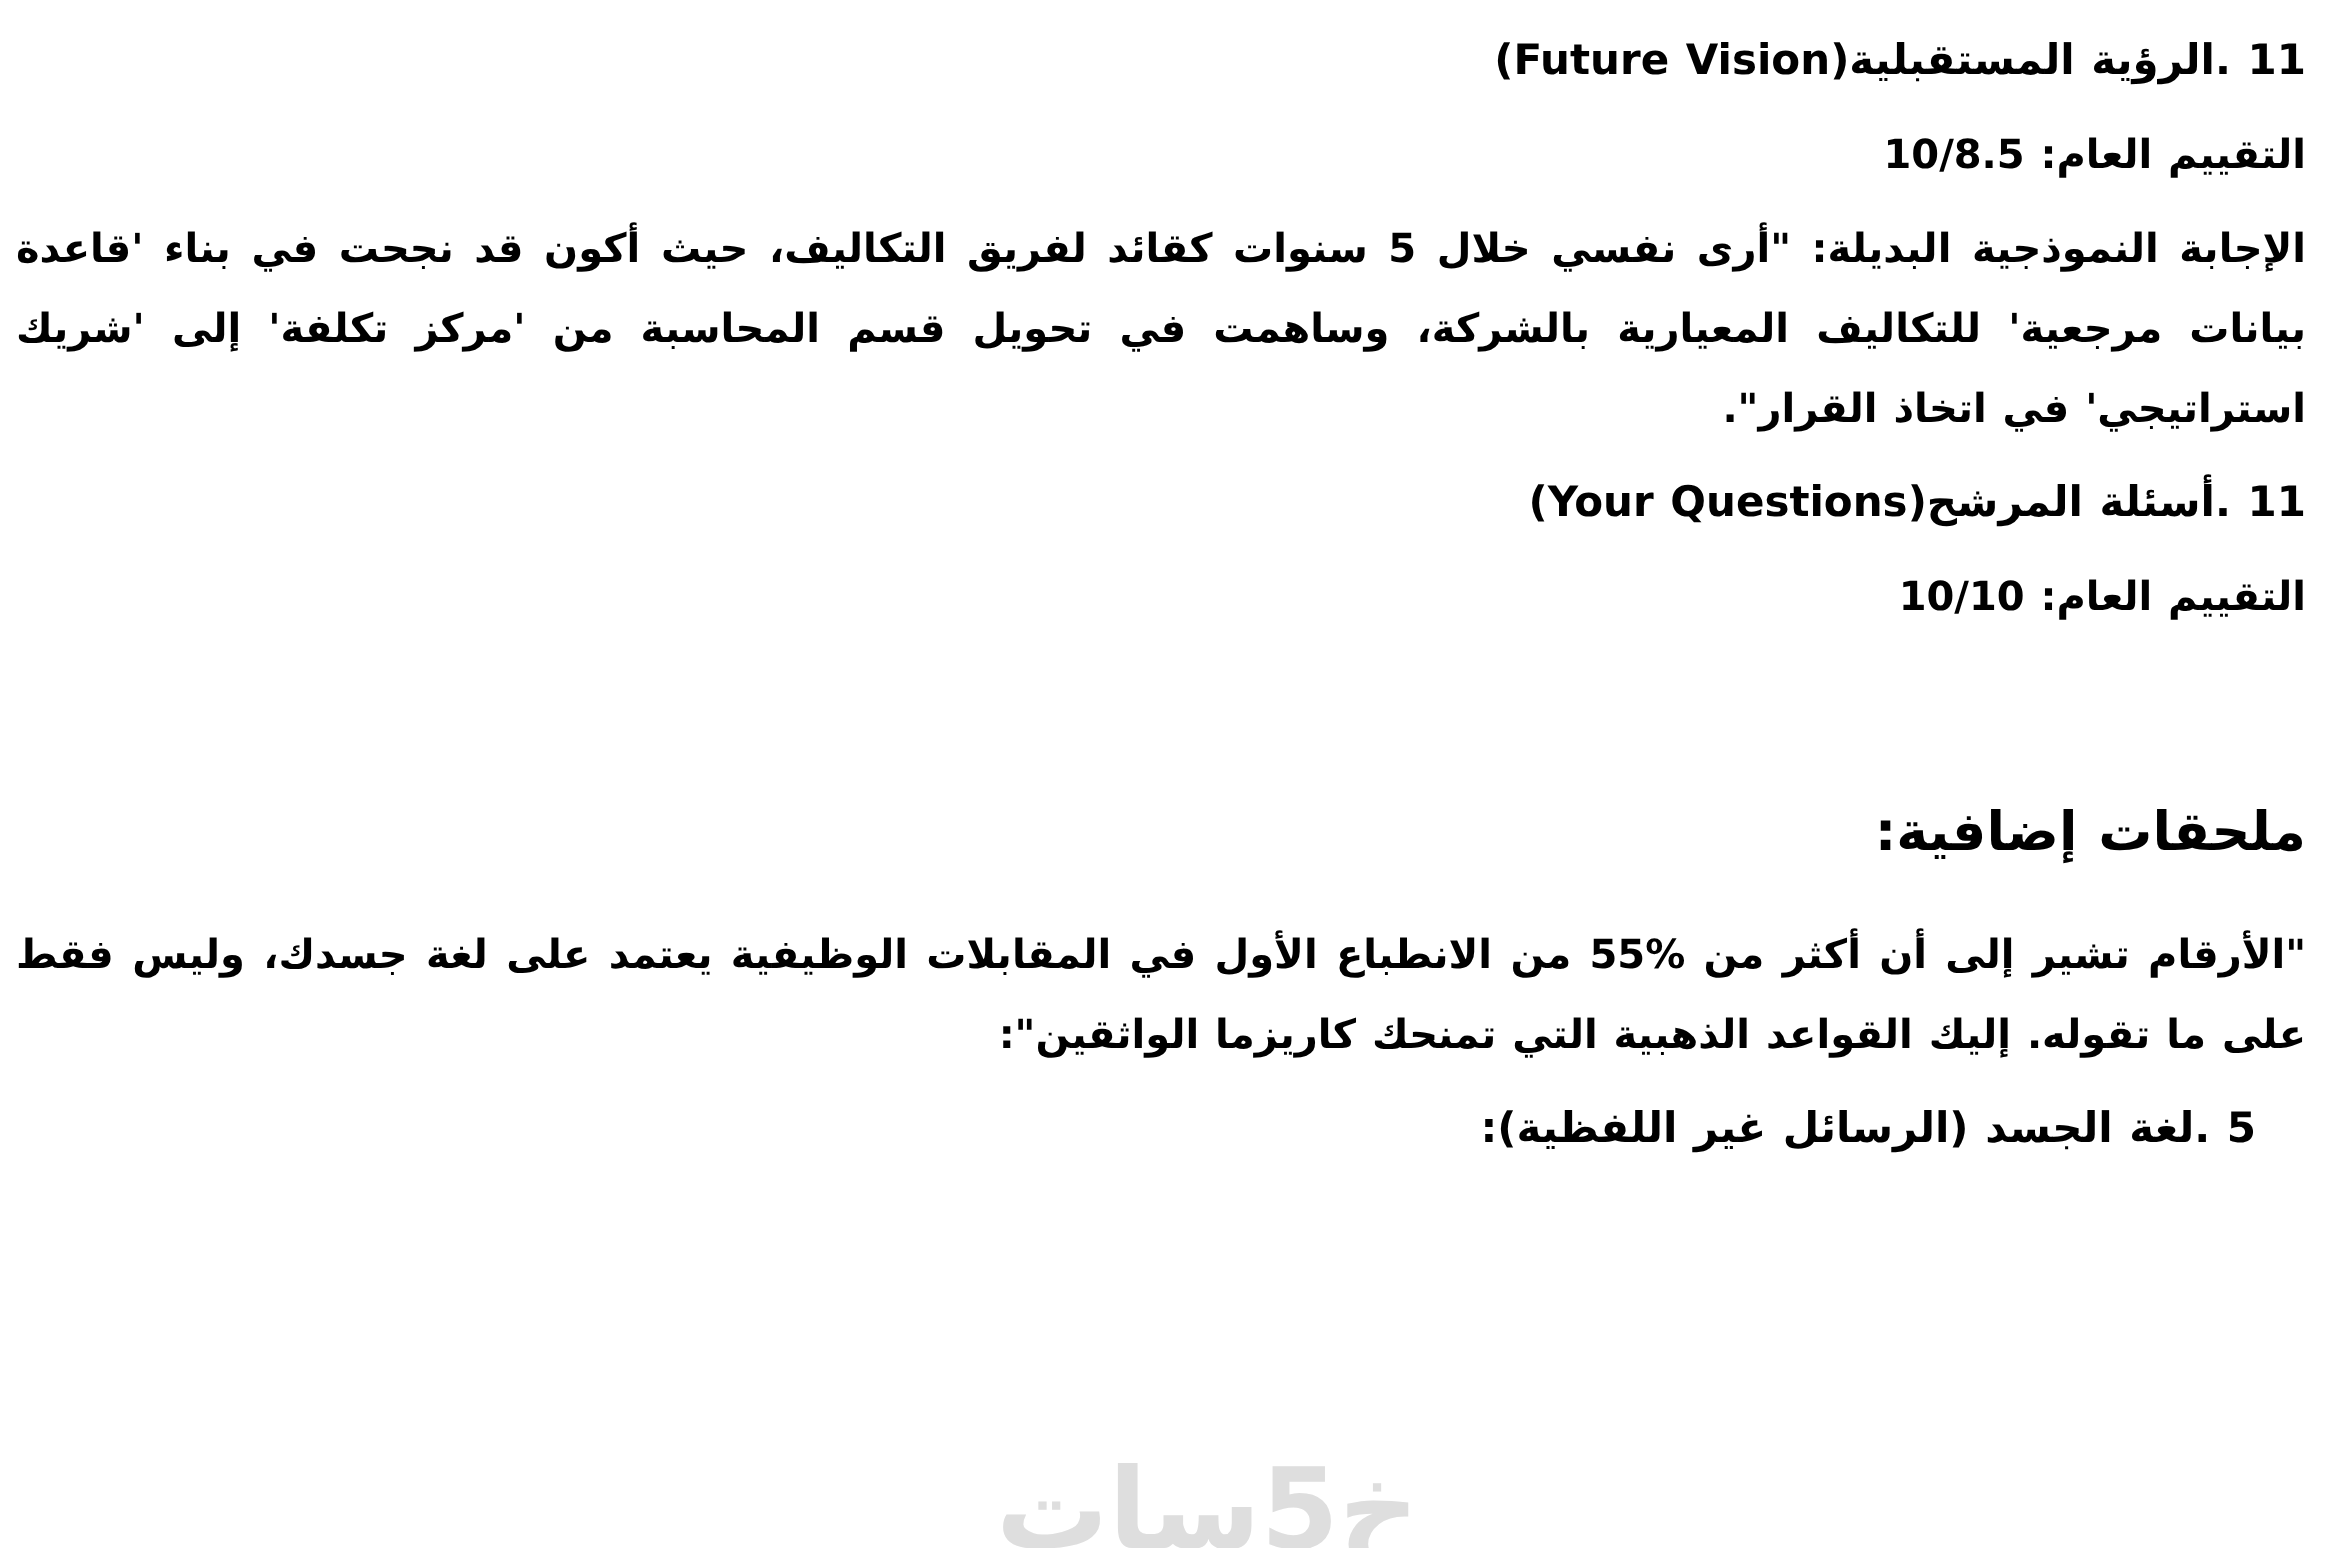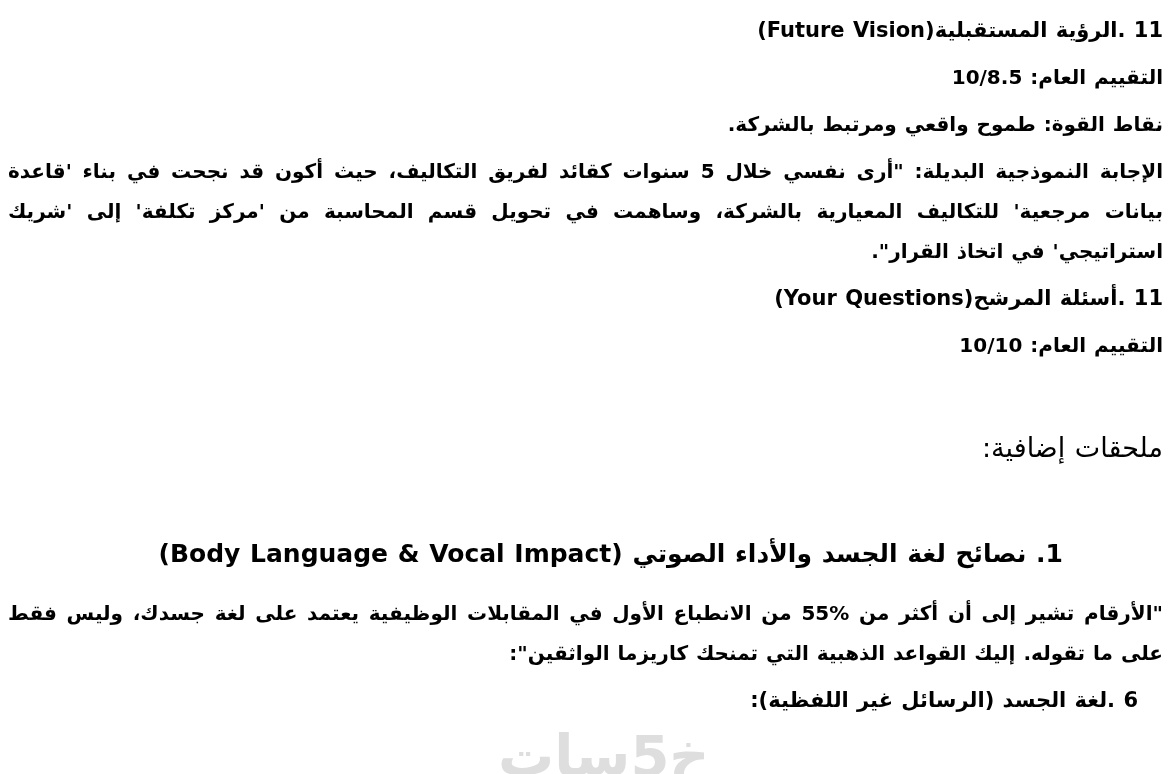--- a/index.html
+++ b/index.html
@@ -6,21 +6,21 @@
   body {
     width: 1173px; height: 774px;
     font-family: "DejaVu Sans", sans-serif;
     color: #000000;
     overflow: hidden;
   }
   .page {
     position: relative;
     width: 1173px; height: 774px;
     box-sizing: border-box;
-    padding: 10px 10px 0 8px;
+    padding: 10px 20px 0 8px;
     direction: rtl;
     overflow: hidden;
     background: #ffffff;
   }
   .line {
     margin: 0 0 7px 0;
     font-size: 20px;
     line-height: 40px;
     text-align: right;
     word-spacing: 1px;
@@ -28,24 +28,24 @@
   }
   .h-num {
     font-weight: bold;
     font-size: 21px;
   }
   .para {
     text-align: justify;
     text-justify: inter-word;
   }
   .h-big {
-    font-weight: normal;
+    font-weight: bold;
     font-size: 27px;
     line-height: 44px;
-    margin-top: 61px;
+    margin-top: 77px;
   }
   .h-naskh {
     font-weight: bold;
     font-size: 25px;
     line-height: 42px;
     margin-top: 63px;
     margin-left: 0;
     margin-right: 100px;
   }
   .p2 { margin-top: 18px; }
@@ -70,32 +70,30 @@
 </style>
 </head>
 <body>
 
 <div class="page">
 
   <p class="line h-num">11 .الرؤية المستقبلية(Future Vision)</p>
 
   <p class="line">التقييم العام: 10/8.5</p>
 
-  <p class="line">نقاط القوة: طموح واقعي ومرتبط بالشركة.</p>
 
   <p class="line para">الإجابة النموذجية البديلة: "أرى نفسي خلال 5 سنوات كقائد لفريق التكاليف، حيث أكون قد نجحت في بناء 'قاعدة بيانات مرجعية' للتكاليف المعيارية بالشركة، وساهمت في تحويل قسم المحاسبة من 'مركز تكلفة' إلى 'شريك استراتيجي' في اتخاذ القرار".</p>
 
   <p class="line h-num">11 .أسئلة المرشح(Your Questions)</p>
 
   <p class="line">التقييم العام: 10/10</p>
 
 
   <p class="line h-big">ملحقات إضافية:</p>
 
-  <p class="line h-naskh">1. نصائح لغة الجسد والأداء الصوتي (Body Language &amp; Vocal Impact)</p>
 
   <p class="line para p2">"الأرقام تشير إلى أن أكثر من %55 من الانطباع الأول في المقابلات الوظيفية يعتمد على لغة جسدك، وليس فقط على ما تقوله. إليك القواعد الذهبية التي تمنحك كاريزما الواثقين":</p>
 
-  <p class="line h-item">6 .لغة الجسد (الرسائل غير اللفظية):</p>
+  <p class="line h-item">5 .لغة الجسد (الرسائل غير اللفظية):</p>
 
   <div class="watermark">خ5سات</div>
 
 </div>
 
 </body></html>

